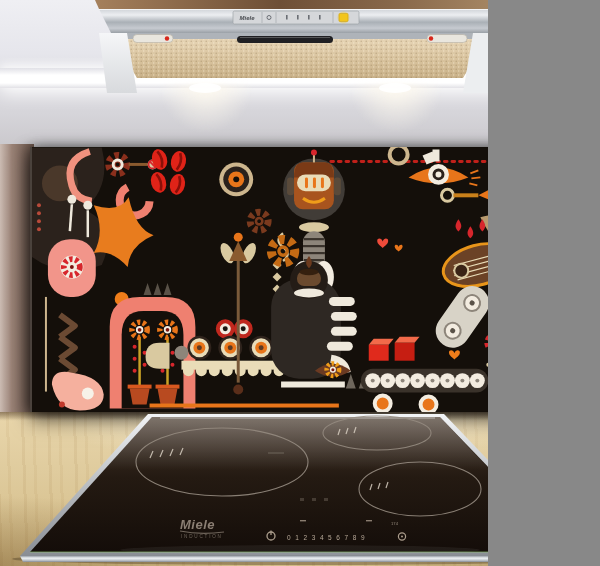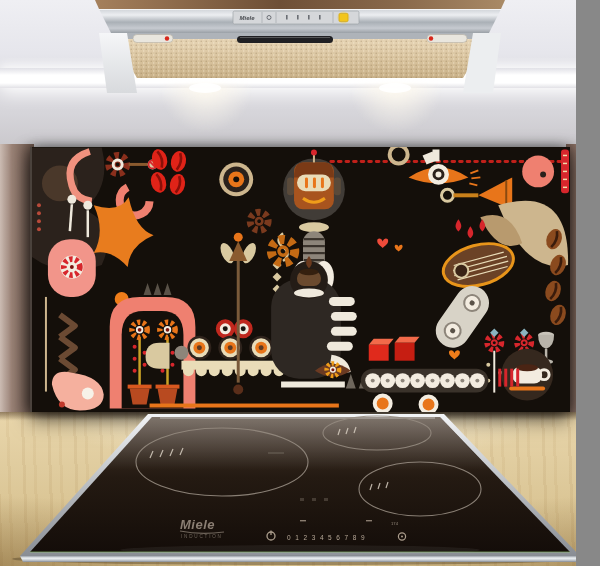--- a/index.html
+++ b/index.html
@@ -1,17 +1,17 @@
 <!DOCTYPE html>
 <html><head>
 <meta charset="utf-8">
 <style>
   html,body{margin:0;padding:0;background:#888;}
   #scene{
-    position:relative;width:576px;height:566px;overflow:hidden;
+    position:relative;width:488px;height:566px;overflow:hidden;
     font-family:"Liberation Sans",sans-serif;background:#dcdce0;
   }
   .abs{position:absolute;}
   
   #wall-upper{left:0;top:0;width:600px;height:150px;
     background:linear-gradient(180deg,#efeff3 0%,#e6e6ec 35%,#d6d5da 75%,#c9c7cb 100%);}
   
   #lightbar{left:0;top:68px;width:600px;height:20px;
     background:linear-gradient(180deg,rgba(255,255,255,0) 0%,#ffffff 35%,#ffffff 75%,rgba(255,255,255,.15) 100%);
     box-shadow:0 5px 18px rgba(255,255,255,.95),0 -3px 10px rgba(255,255,255,.7);}

